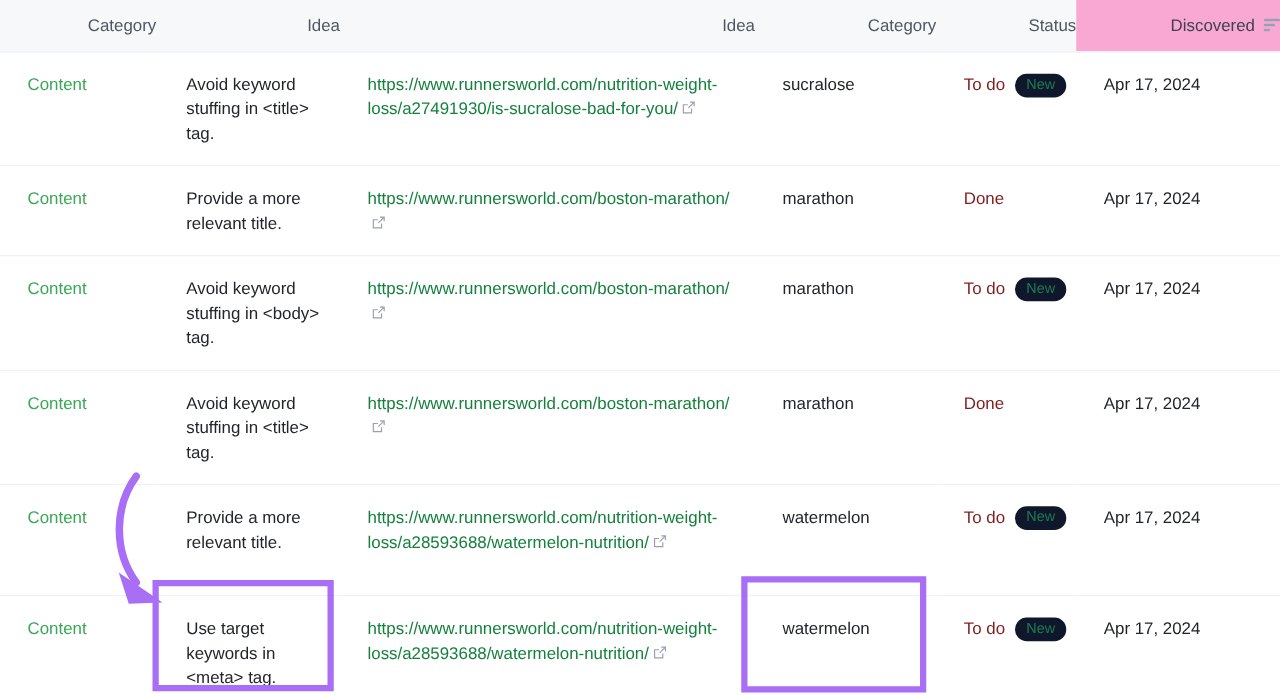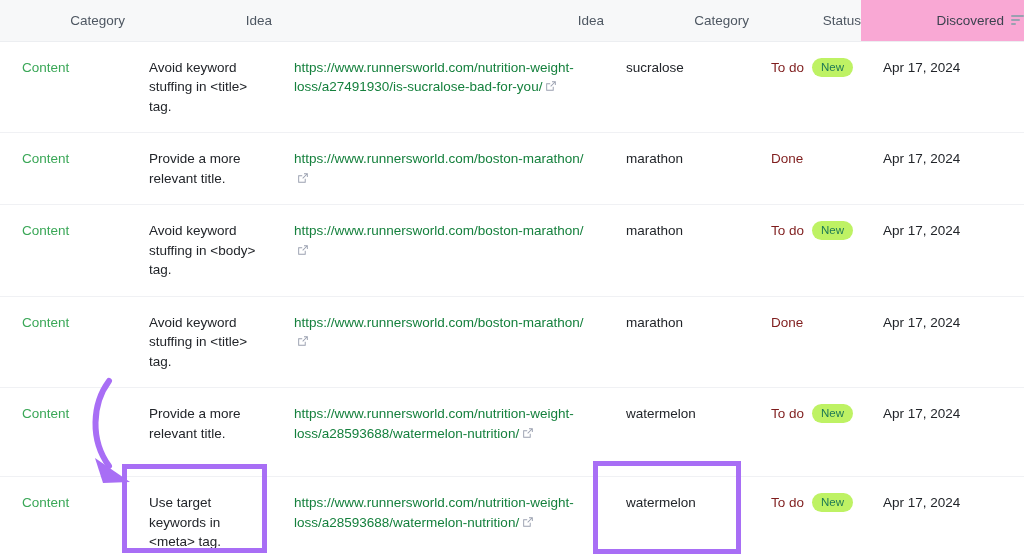--- a/index.html
+++ b/index.html
@@ -113,21 +113,21 @@
   }
   .ext-icon svg { display: block; }
 
   .status-text { color: #7f1d1d; }
 
   .badge-new {
     display: inline-block;
     margin-left: 8px;
     padding: 2px 9px 3px;
     border-radius: 11px;
-    background: #bef264;
+    background: #0f172a;
     color: #1f7a55;
     font-size: 11.5px;
     line-height: 14px;
     vertical-align: 1px;
   }
 
   
   .annot-layer {
     position: absolute;
     inset: 0;

